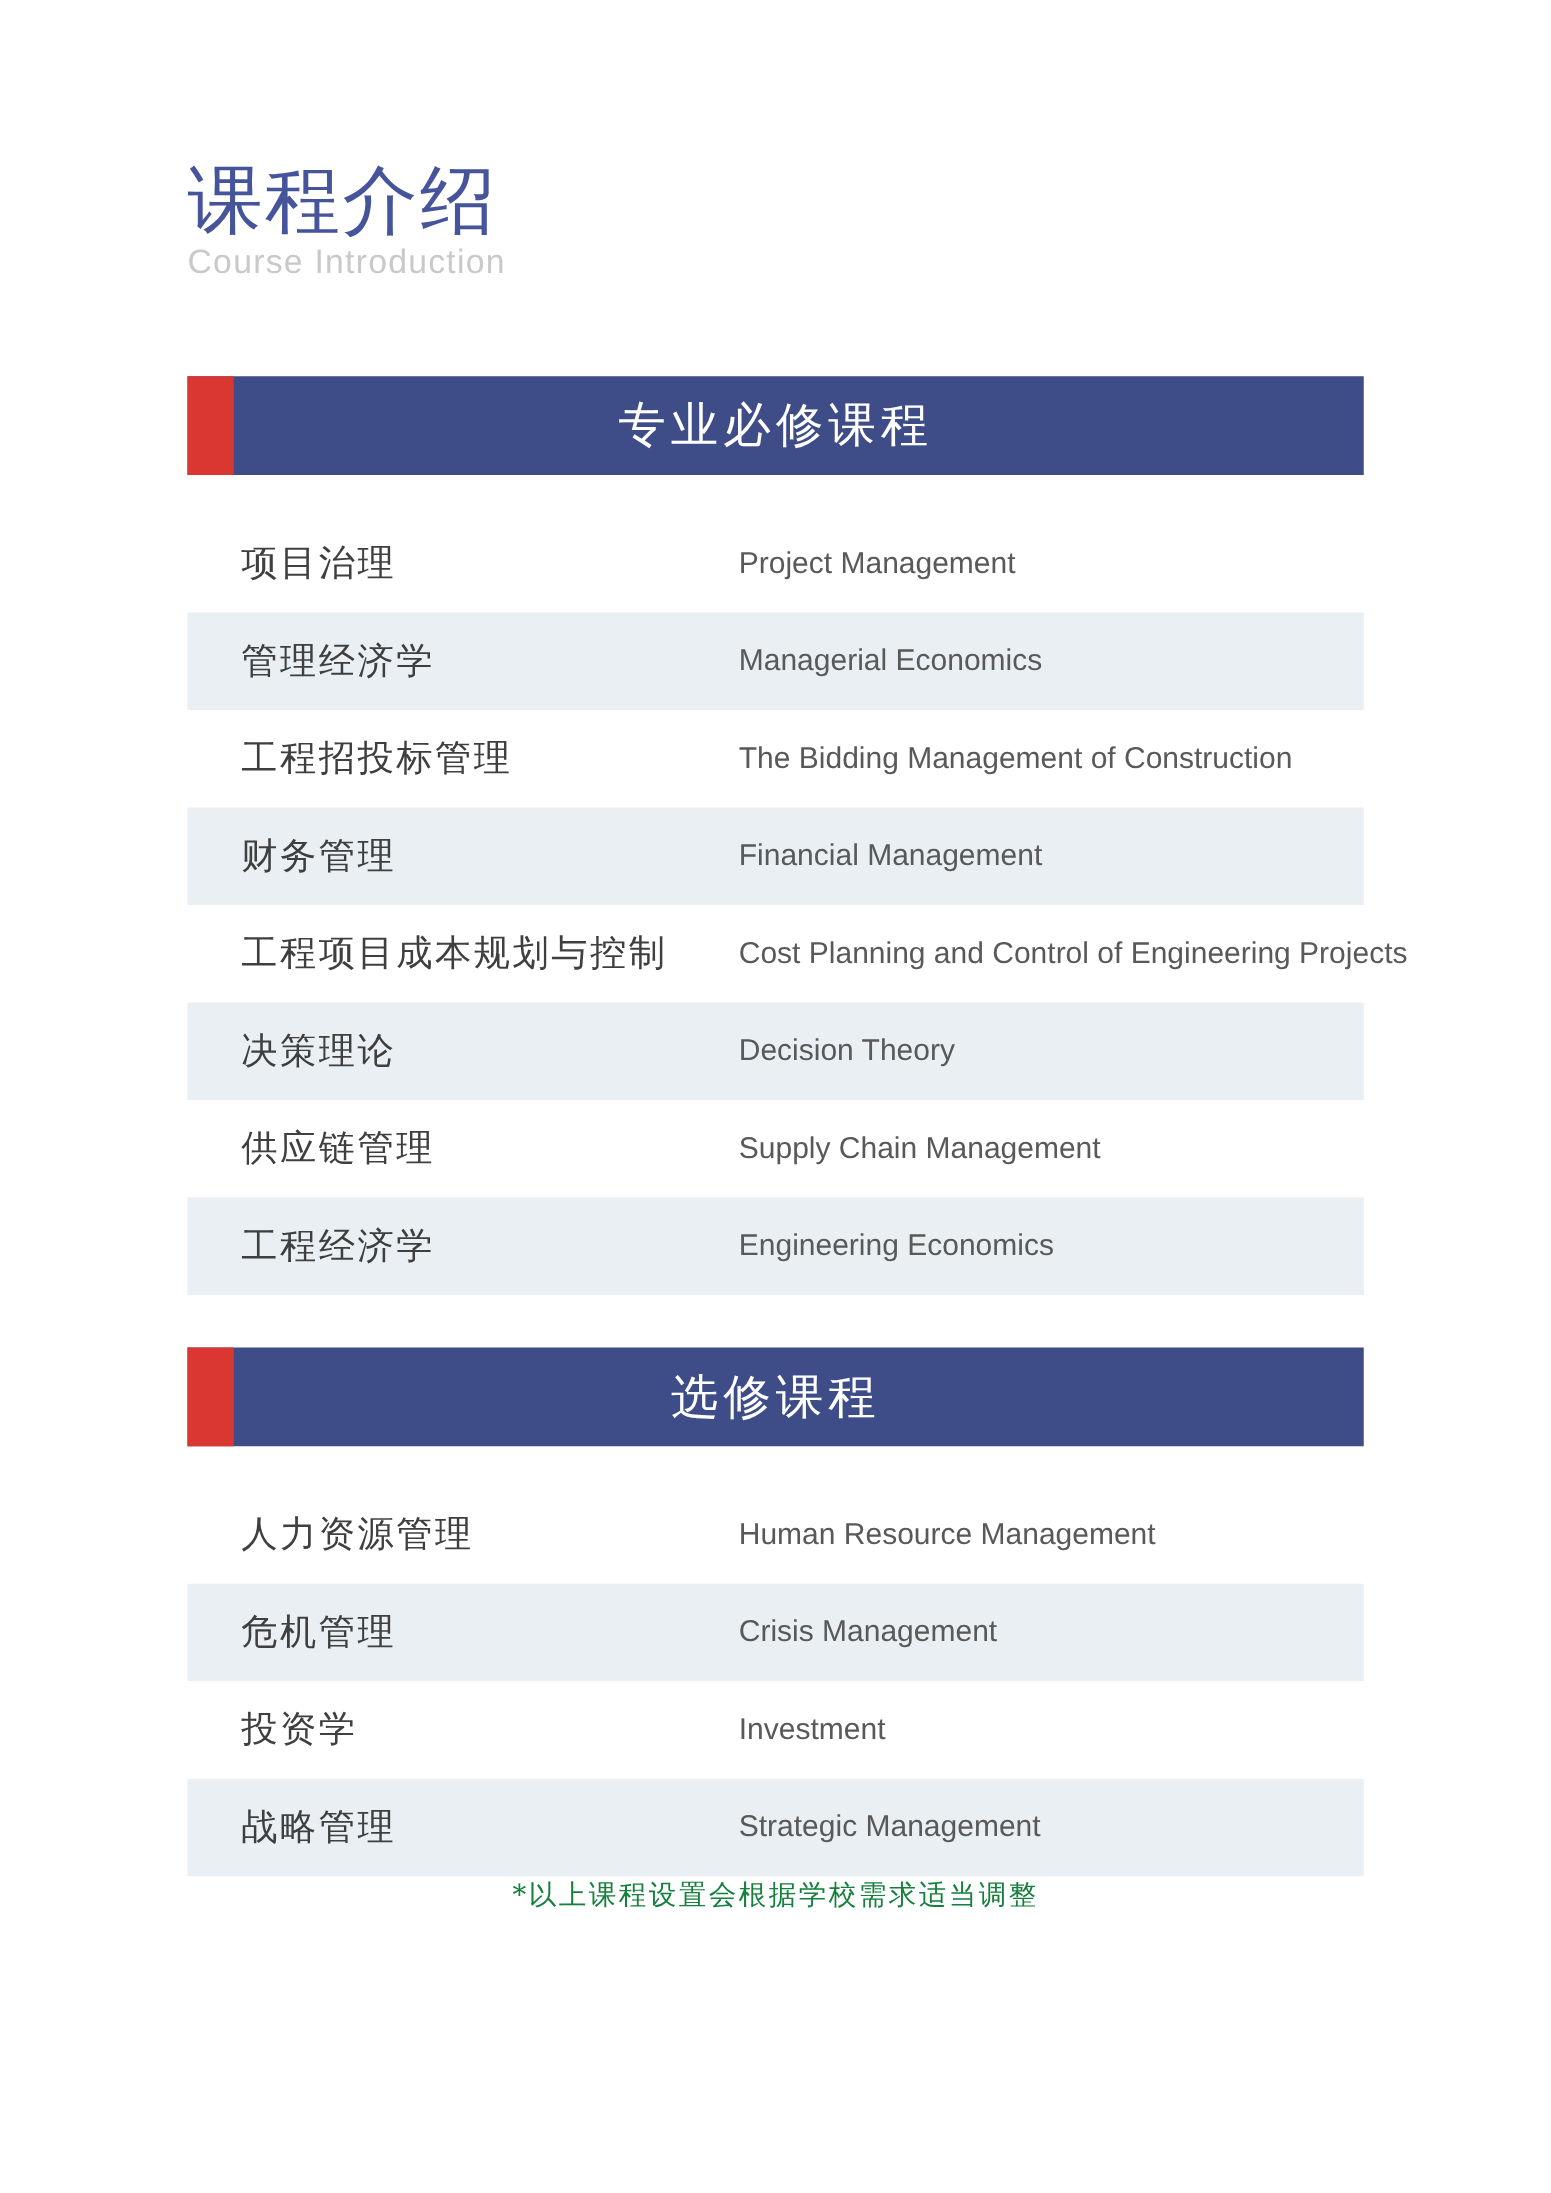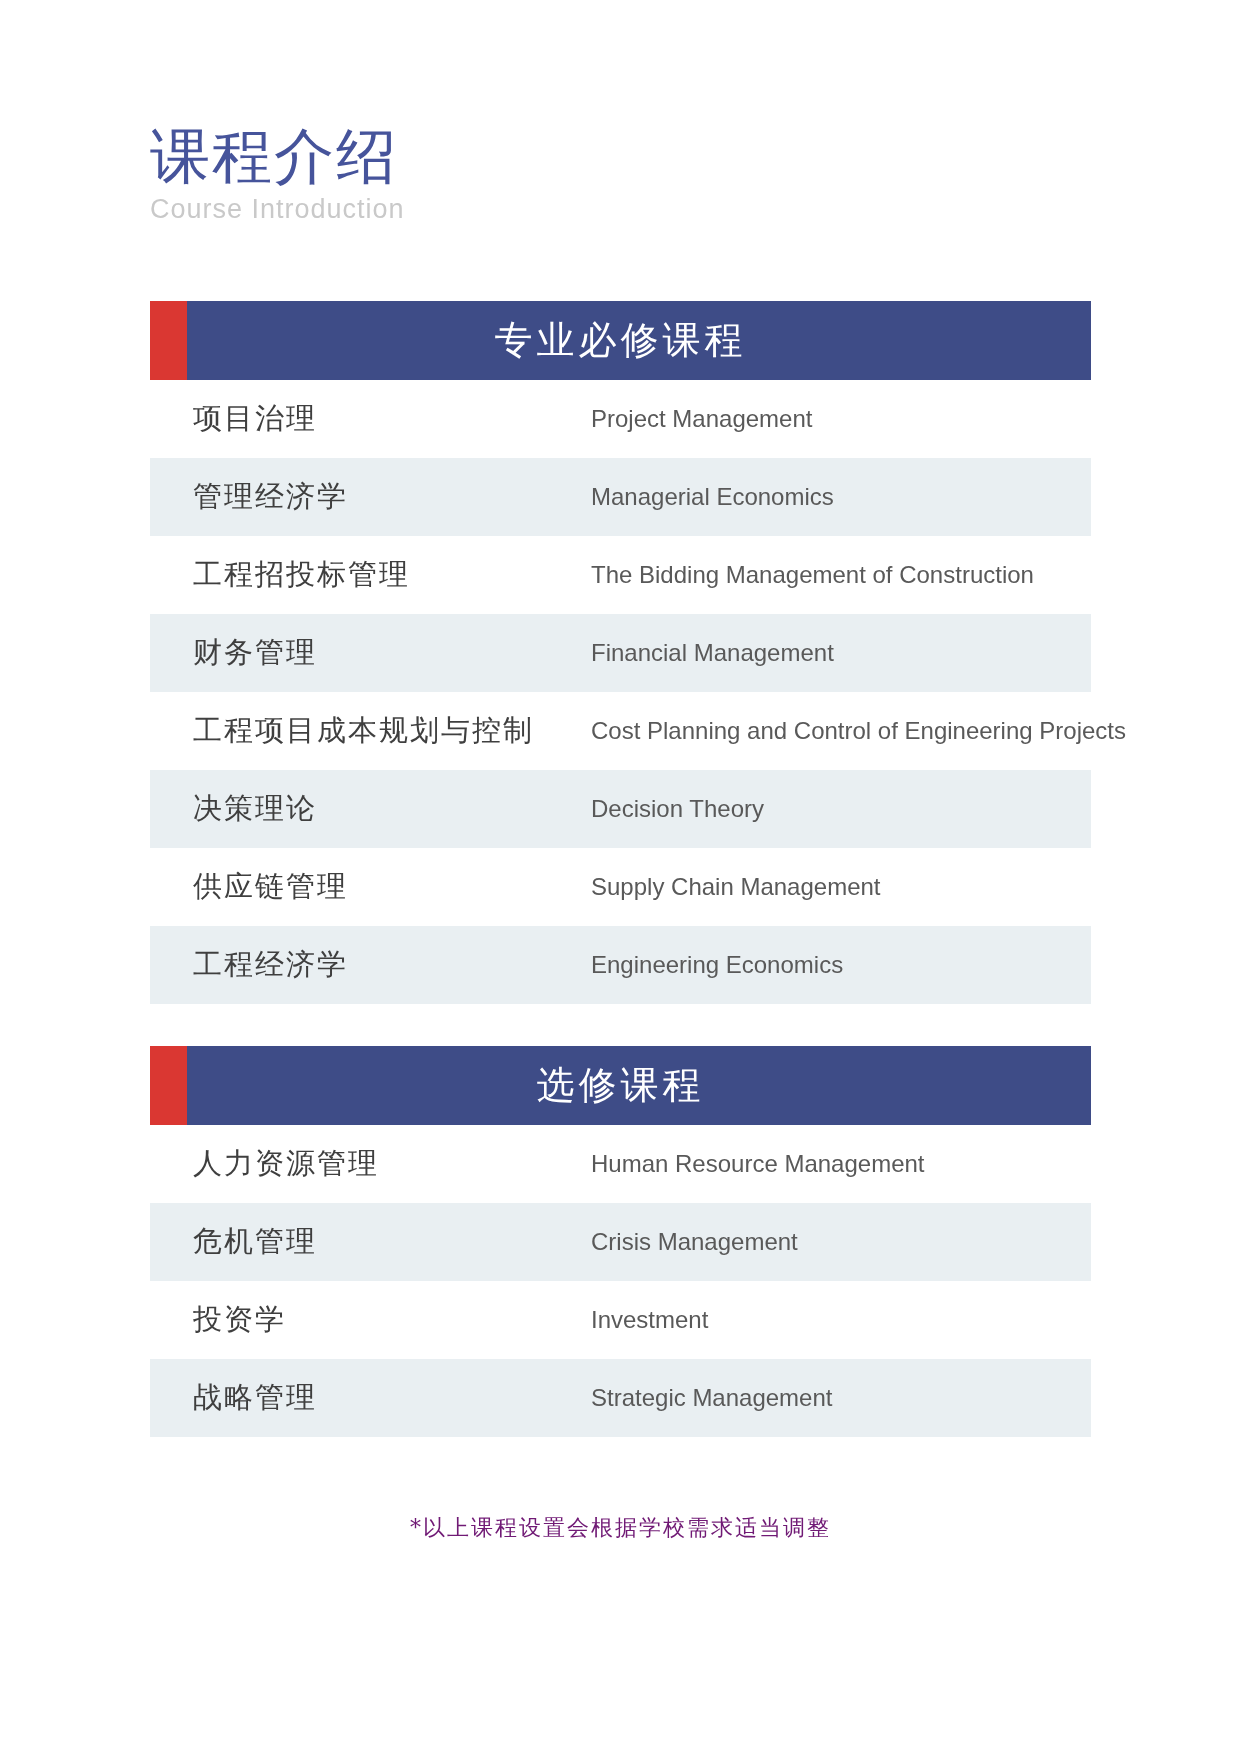--- a/index.html
+++ b/index.html
@@ -16,21 +16,21 @@
     position:relative;overflow:hidden;
   }
   .page{
     width:941px;
     margin:0 auto;
     padding-top:128px;
   }
   
   .page-header{margin-bottom:60px;}
   .title-cn{
-    font-family:Liberation Mono, monospace;
+    font-family:Liberation Serif, serif;
     font-weight:400;
     font-size:60px;
     line-height:1.1;
     color:var(--title-blue);
     letter-spacing:2px;
   }
   .title-en{
     font-family:"Liberation Sans", sans-serif;
     font-weight:300;
     font-size:27px;
@@ -56,21 +56,21 @@
     background:var(--accent-red);
   }
   .section-heading{
     font-family:"DejaVu Serif", serif;
     font-weight:400;
     color:#ffffff;
     font-size:38px;
     letter-spacing:4px;
   }
   
-  .rows{width:100%;}
+  .rows{width:100%;margin-top:32px;}
   .course-row{
     position:relative;
     height:78px;
     display:flex;
     align-items:center;
     background:#ffffff;
   }
   .course-row:nth-child(even){background:var(--row-alt);}
   .course-cn{
     font-family:"DejaVu Serif", serif;
@@ -84,25 +84,24 @@
     position:absolute;
     left:441px;
     font-family:"Liberation Sans", sans-serif;
     font-weight:300;
     font-size:24px;
     color:#595959;
     white-space:nowrap;
   }
   
   .footnote{
-    margin-top:76px;
     text-align:center;
     font-family:"DejaVu Serif", serif;
     font-size:22px;
-    color:#701a75;
+    color:#15803d;
     letter-spacing:2px;
   }
 </style>
 </head>
 <body>
 
 <div class="page">
 
   <header class="page-header">
     <h1 class="title-cn">课程介绍</h1>

